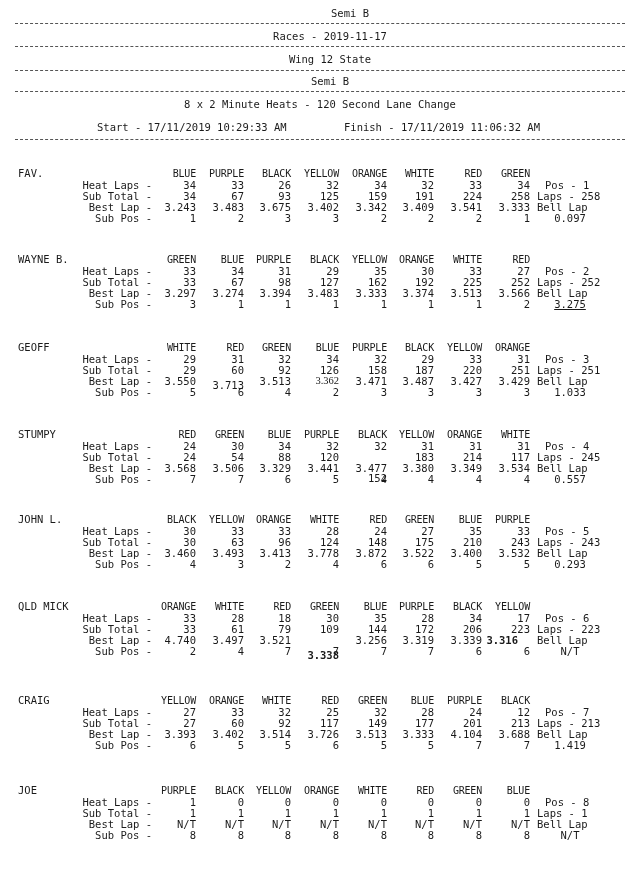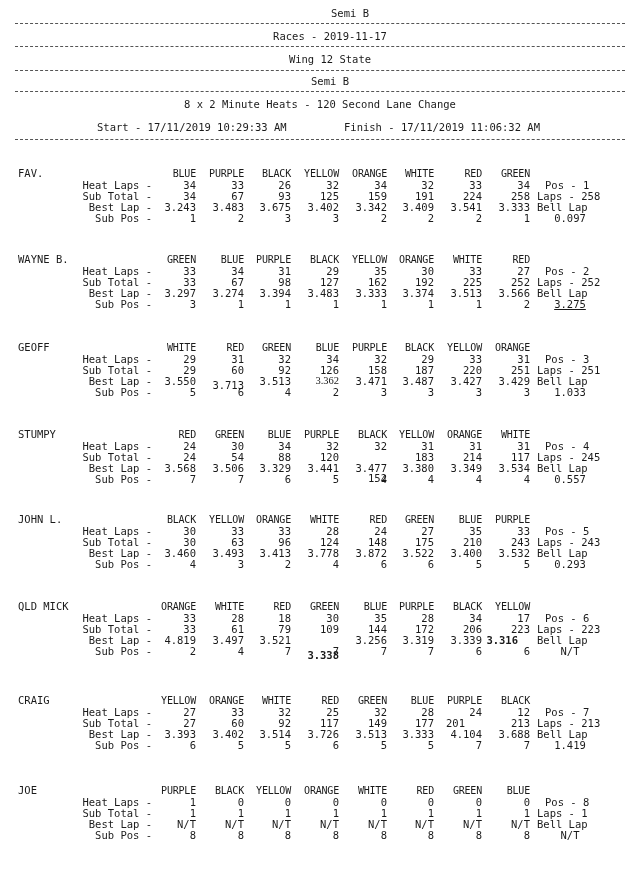--- a/index.html
+++ b/index.html
@@ -322,21 +322,21 @@
         <div class="cell" style="top: 12px; left: 436px;">34</div>
         <div class="cell" style="top: 12px; left: 484px;">17</div>
         <div class="cell" style="top: 23px; left: 150px;">33</div>
         <div class="cell" style="top: 23px; left: 198px;">61</div>
         <div class="cell" style="top: 23px; left: 245px;">79</div>
         <div class="cell" style="top: 23px; left: 293px;">109</div>
         <div class="cell" style="top: 23px; left: 341px;">144</div>
         <div class="cell" style="top: 23px; left: 388px;">172</div>
         <div class="cell" style="top: 23px; left: 436px;">206</div>
         <div class="cell" style="top: 23px; left: 484px;">223</div>
-        <div class="cell" style="top: 34px; left: 150px;">4.819</div>
+        <div class="cell" style="top: 34px; left: 150px;">4.740</div>
         <div class="cell" style="top: 34px; left: 198px;">3.497</div>
         <div class="cell" style="top: 34px; left: 245px;">3.521</div>
         <div class="cell" style="top: 49px; left: 293px; font-weight: bold;">3.338</div>
         <div class="cell" style="top: 34px; left: 341px;">3.256</div>
         <div class="cell" style="top: 34px; left: 388px;">3.319</div>
         <div class="cell" style="top: 34px; left: 436px;">3.339</div>
         <div class="cell" style="top: 34px; left: 472px; font-weight: bold;">3.316</div>
         <div class="cell" style="top: 45px; left: 150px;">2</div>
         <div class="cell" style="top: 45px; left: 198px;">4</div>
         <div class="cell" style="top: 45px; left: 245px;">7</div>
@@ -373,21 +373,21 @@
         <div class="cell" style="top: 12px; left: 341px;">32</div>
         <div class="cell" style="top: 12px; left: 388px;">28</div>
         <div class="cell" style="top: 12px; left: 436px;">24</div>
         <div class="cell" style="top: 12px; left: 484px;">12</div>
         <div class="cell" style="top: 23px; left: 150px;">27</div>
         <div class="cell" style="top: 23px; left: 198px;">60</div>
         <div class="cell" style="top: 23px; left: 245px;">92</div>
         <div class="cell" style="top: 23px; left: 293px;">117</div>
         <div class="cell" style="top: 23px; left: 341px;">149</div>
         <div class="cell" style="top: 23px; left: 388px;">177</div>
-        <div class="cell" style="top: 23px; left: 419px;">201</div>
+        <div class="cell" style="top: 23px; left: 436px;">201</div>
         <div class="cell" style="top: 23px; left: 484px;">213</div>
         <div class="cell" style="top: 34px; left: 150px;">3.393</div>
         <div class="cell" style="top: 34px; left: 198px;">3.402</div>
         <div class="cell" style="top: 34px; left: 245px;">3.514</div>
         <div class="cell" style="top: 34px; left: 293px;">3.726</div>
         <div class="cell" style="top: 34px; left: 341px;">3.513</div>
         <div class="cell" style="top: 34px; left: 388px;">3.333</div>
         <div class="cell" style="top: 34px; left: 436px;">4.104</div>
         <div class="cell" style="top: 34px; left: 484px;">3.688</div>
         <div class="cell" style="top: 45px; left: 150px;">6</div>

